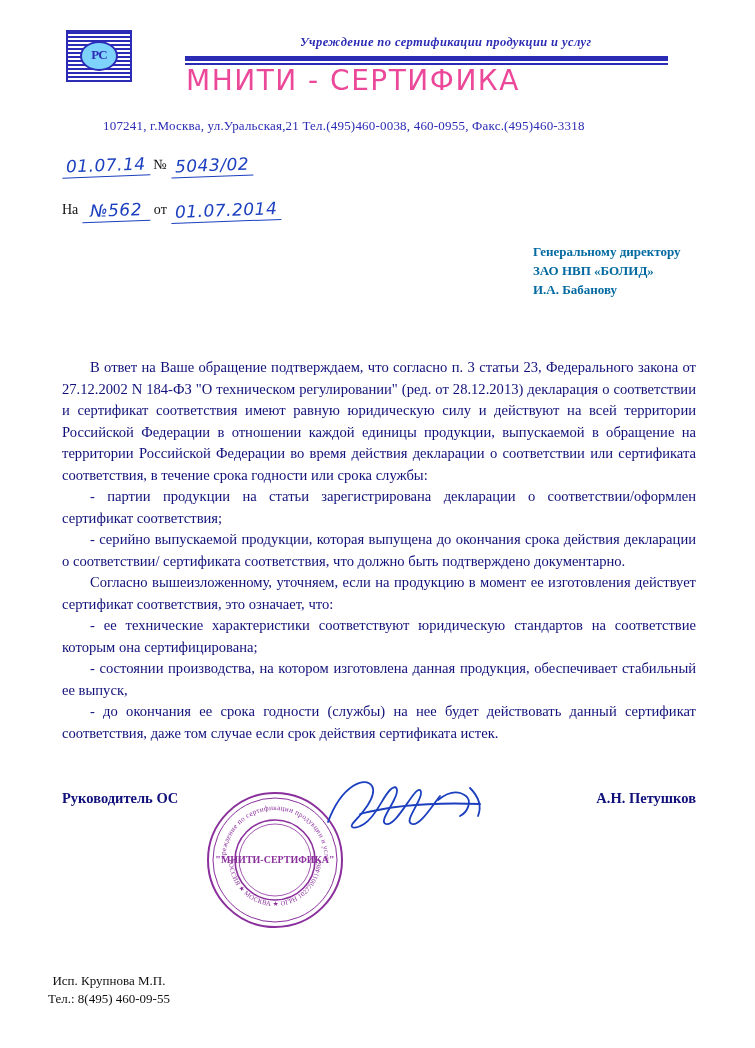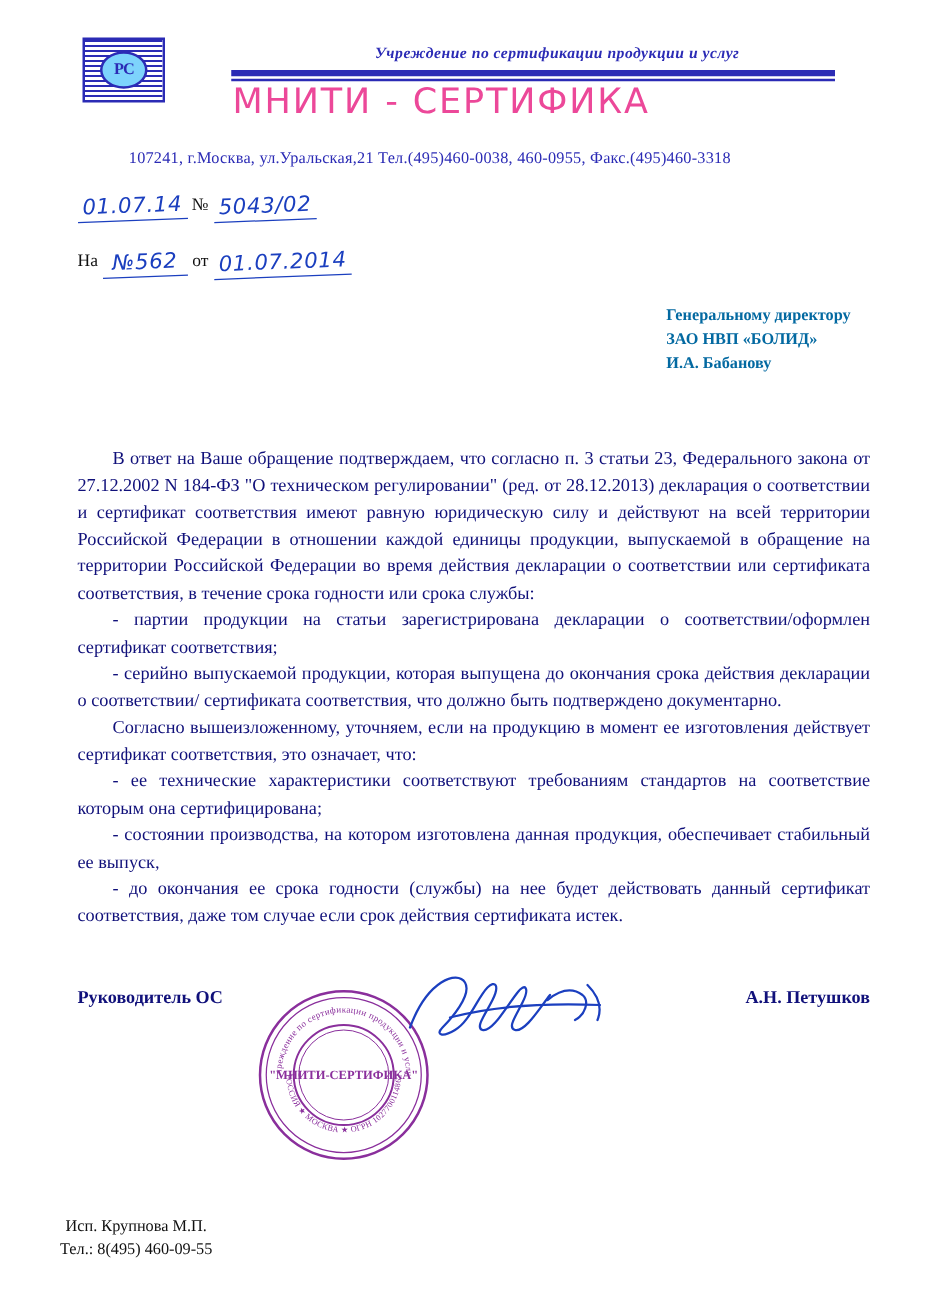--- a/index.html
+++ b/index.html
@@ -252,21 +252,21 @@
     <div>Генеральному директору</div>
     <div>ЗАО НВП «БОЛИД»</div>
     <div>И.А. Бабанову</div>
   </div>
 
   <div class="body-text">
     <p>В ответ на Ваше обращение подтверждаем, что согласно п. 3 статьи 23, Федерального закона от 27.12.2002 N 184-ФЗ "О техническом регулировании" (ред. от 28.12.2013) декларация о соответствии и сертификат соответствия имеют равную юридическую силу и действуют на всей территории Российской Федерации в отношении каждой единицы продукции, выпускаемой в обращение на территории Российской Федерации во время действия декларации о соответствии или сертификата соответствия, в течение срока годности или срока службы:</p>
     <p class="dash">- партии продукции на статьи зарегистрирована декларации о соответствии/оформлен сертификат соответствия;</p>
     <p class="dash">- серийно выпускаемой продукции, которая выпущена до окончания срока действия декларации о соответствии/ сертификата соответствия, что должно быть подтверждено документарно.</p>
     <p>Согласно вышеизложенному, уточняем, если на продукцию в момент ее изготовления действует сертификат соответствия, это означает, что:</p>
-    <p class="dash">- ее технические характеристики соответствуют требованиям стандартов на соответствие которым она сертифицирована;</p>
+    <p class="dash">- ее технические характеристики соответствуют юридическую стандартов на соответствие которым она сертифицирована;</p>
     <p class="dash">- состоянии производства, на котором изготовлена данная продукция, обеспечивает стабильный ее выпуск,</p>
     <p class="dash">- до окончания ее срока годности (службы) на нее будет действовать данный сертификат соответствия, даже  том случае если срок действия сертификата истек.</p>
   </div>
 
   <div class="sign-row">
     <span class="sign-left">Руководитель ОС</span>
     <span class="sign-right">А.Н. Петушков</span>
   </div>
 
   <div class="stamp">

